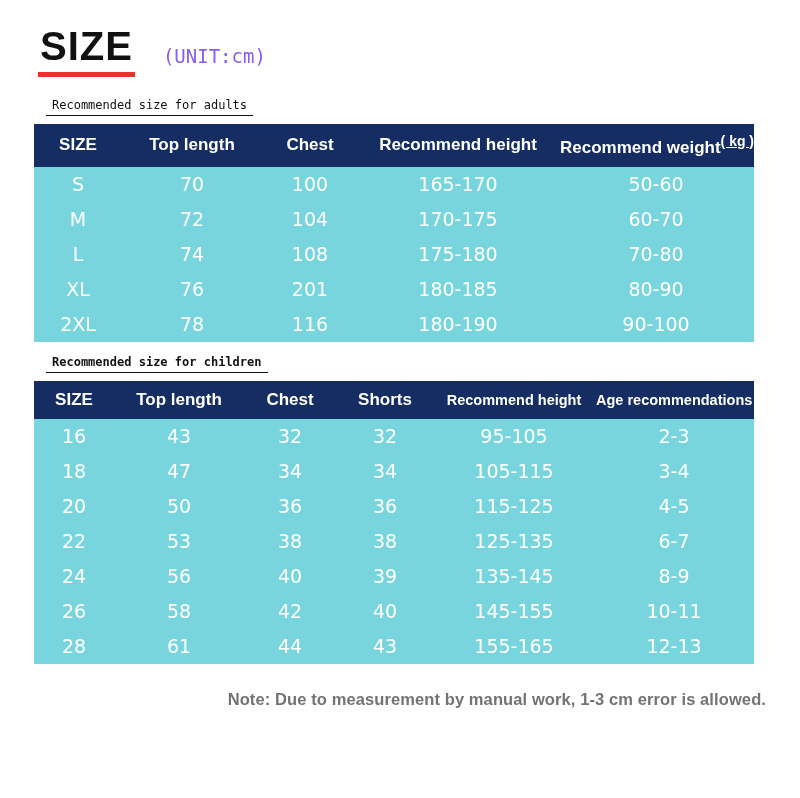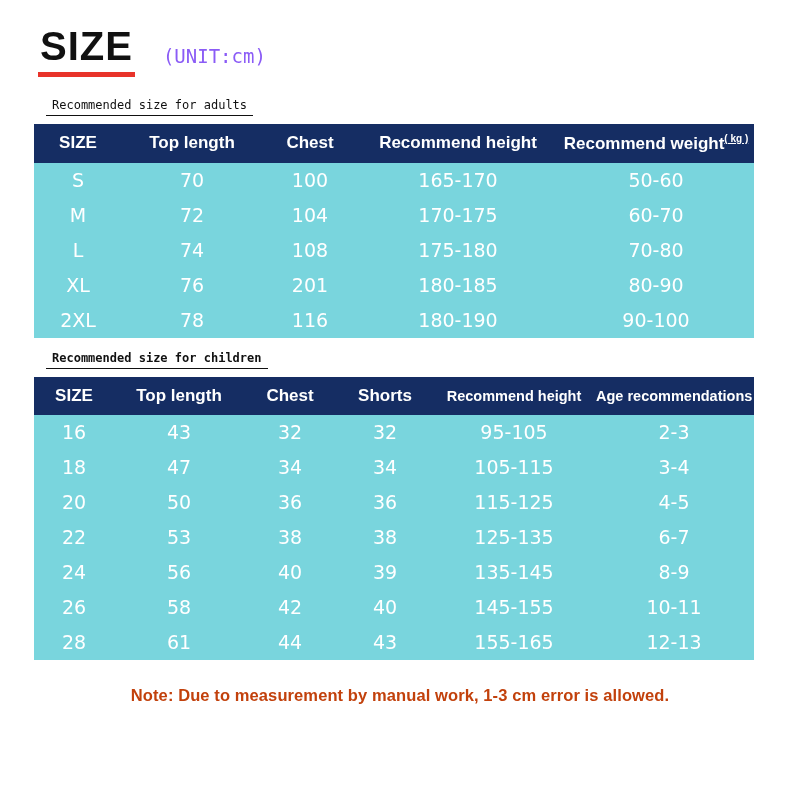--- a/index.html
+++ b/index.html
@@ -80,21 +80,21 @@
     background: #152d63;
     color: #ffffff;
     font-weight: bold;
     font-size: 17px;
     padding: 9px 2px;
     text-align: center;
     font-family: "Liberation Sans", sans-serif;
     white-space: nowrap;
   }
   thead th .sup {
-    font-size: 10px;
+    font-size: 14px;
     vertical-align: super;
     font-weight: bold;
     text-decoration: underline;
   }
   tbody td {
     background: #79d5dd;
     color: #ffffff;
     font-size: 19px;
     padding: 6px 2px 7px 2px;
     text-align: center;
@@ -116,24 +116,24 @@
   .children col.c4 { width: 160px; }
   .children col.c5 { width: 160px; }
 
   .children thead th.small {
     font-size: 14.5px;
   }
 
   
   .note {
     margin-top: 26px;
-    text-align: center;
+    text-align: right;
     font-size: 16.5px;
     font-weight: bold;
-    color: #c2410c;
+    color: #737373;
     font-family: "Liberation Sans", sans-serif;
     letter-spacing: 0.1px;
   }
 </style>
 </head>
 <body>
 
 <div class="page">
 
   <div class="header">

